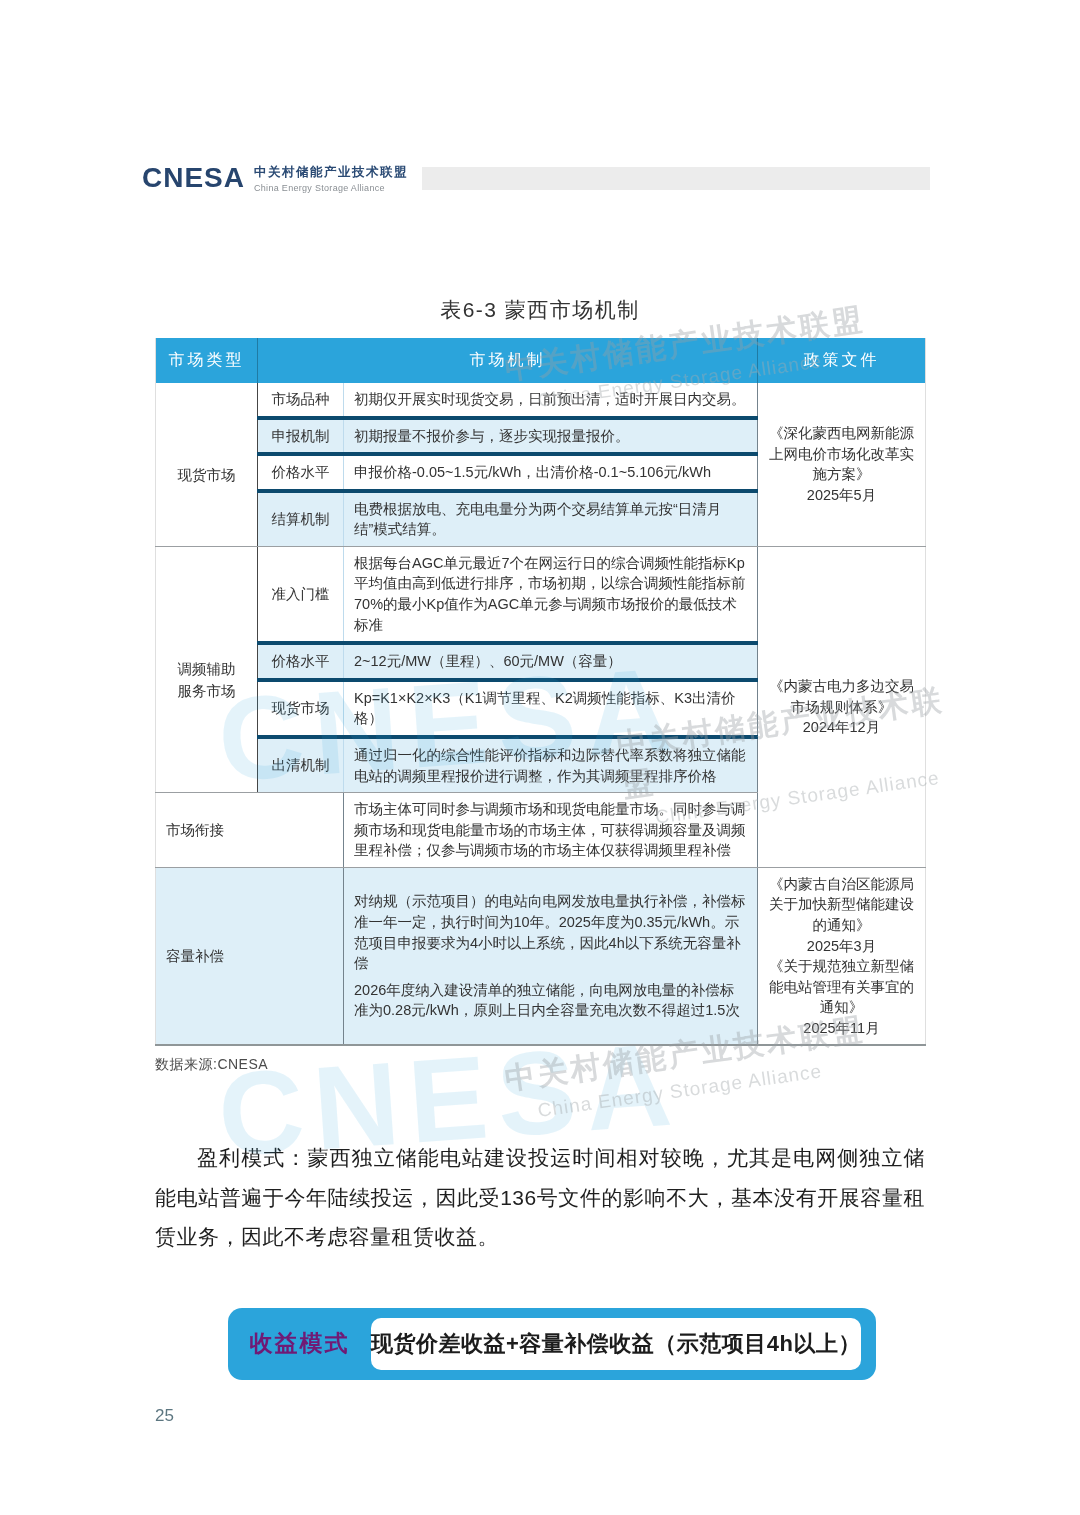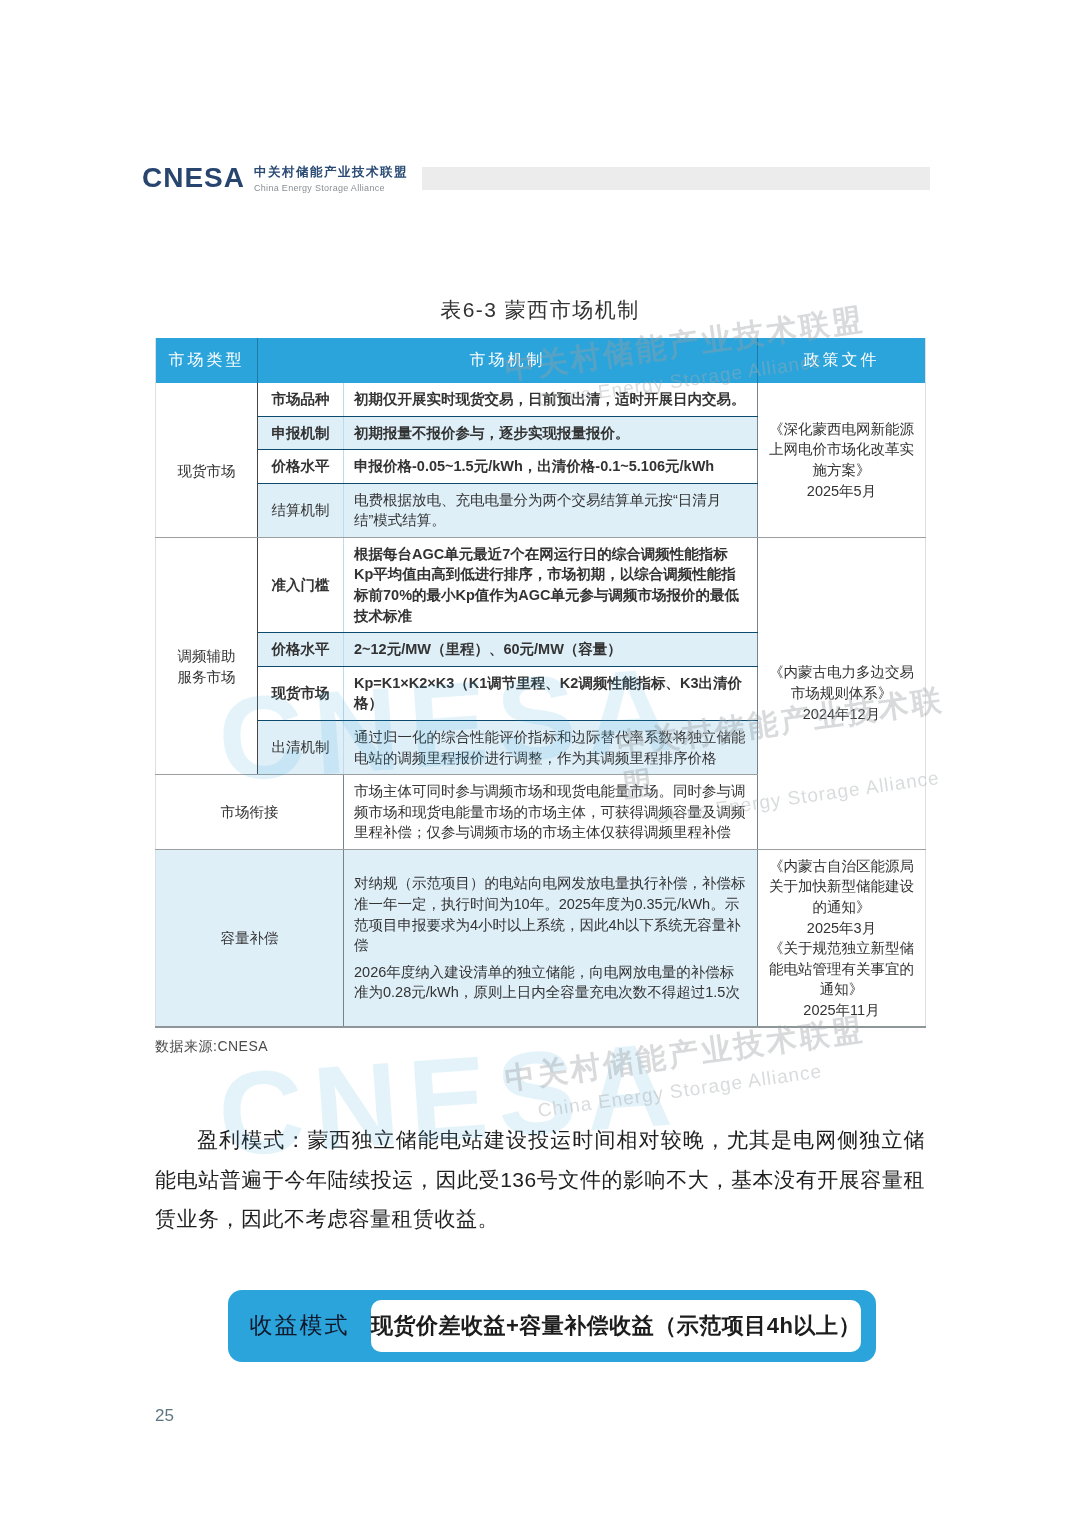--- a/index.html
+++ b/index.html
@@ -22,34 +22,34 @@
   table.mkt { width:100%; border-collapse:collapse; table-layout:fixed;
     border-bottom:2.5px solid #8f9698; border-left:1px solid #dfdfdf; border-right:1px solid #dfdfdf; }
   .mkt th { background:#2BA4DB; color:#fff; font-weight:500; font-size:16px; padding:12px 4px; letter-spacing:3px; }
   .mkt th + th { border-left:1px solid rgba(0,0,0,.25); }
   .mkt td { font-size:14.5px; color:#333; padding:6px 10px; line-height:1.42; vertical-align:middle; }
   .type-cell   { text-align:center; background:#fff; border-right:1.5px solid #454545; padding:6px 4px; }
   .type-inner  { display:inline-block; width:64px; line-height:1.5;margin-top:23px; }
   .sub-cell    { text-align:center; border-right:1px solid #bedbed; padding:6px 4px; }
   .content-cell{ border-right:1px solid #74838d; }
   .policy-cell { text-align:center; background:#fff; font-size:14.5px; line-height:1.55; padding:6px 6px; }
-  .merged-cell { text-align:center; border-right:1px solid #74838d; background:#fff; }
+  .merged-cell { text-align:left; border-right:1px solid #74838d; background:#fff; }
   .alt { background:#DEEFF8; }
-  .sep-light { border-bottom:1px solid #0c4a6e;font-weight:bold; }
+  .sep-light { border-bottom:4px solid #0c4a6e; }
   .sep-gray  { border-bottom:1.5px solid #9b9fa2; }
   .cap-para + .cap-para { margin-top:6px; }
 
   .source-note { font-size:14px; color:#4b4b4b; margin-top:10px; letter-spacing:.5px; }
 
   .body-para { margin-top:64px; font-size:21px; line-height:1.86; color:#1f1f1f;
     text-align:justify; text-indent:2em; letter-spacing:.5px; }
 
   .banner { margin:52px 0 0 73px; width:648px; height:72px; background:#2BA4DB;
     border-radius:14px; display:flex; align-items:center; }
-  .banner-label { width:158px; text-align:center; color:#0f172a; font-size:23px; font-weight:400; letter-spacing:2px; }
+  .banner-label { width:158px; text-align:center; color:#701a75; font-size:23px; font-weight:700; letter-spacing:2px; }
   .banner-box { flex:1; background:#fff; border-radius:10px; margin:10px 15px 10px 0; height:52px;
     display:flex; align-items:center; justify-content:center; font-size:22px; font-weight:700;
     color:#1c1c1c; letter-spacing:.5px; white-space:nowrap; }
 
   .page-number { position:absolute; left:155px; top:1406px; font-size:17px; color:#5c7680; }
 
   
   .wm { position:absolute; pointer-events:none; z-index:5; }
   .wm-rot { transform:rotate(-8deg); }
   .wm-cn { font-size:30px; font-weight:700; letter-spacing:3px; color:#9aa0a4; opacity:.38; }

